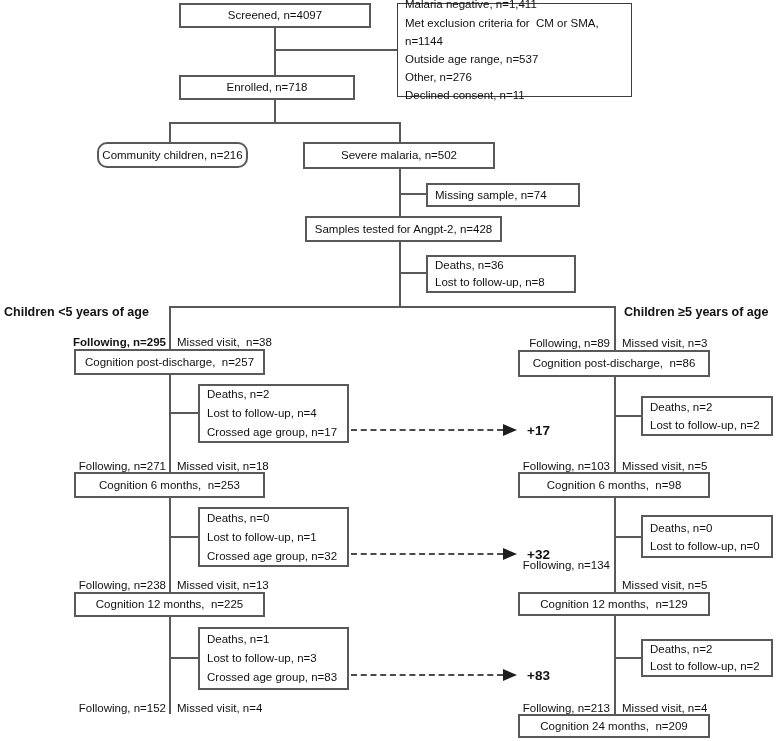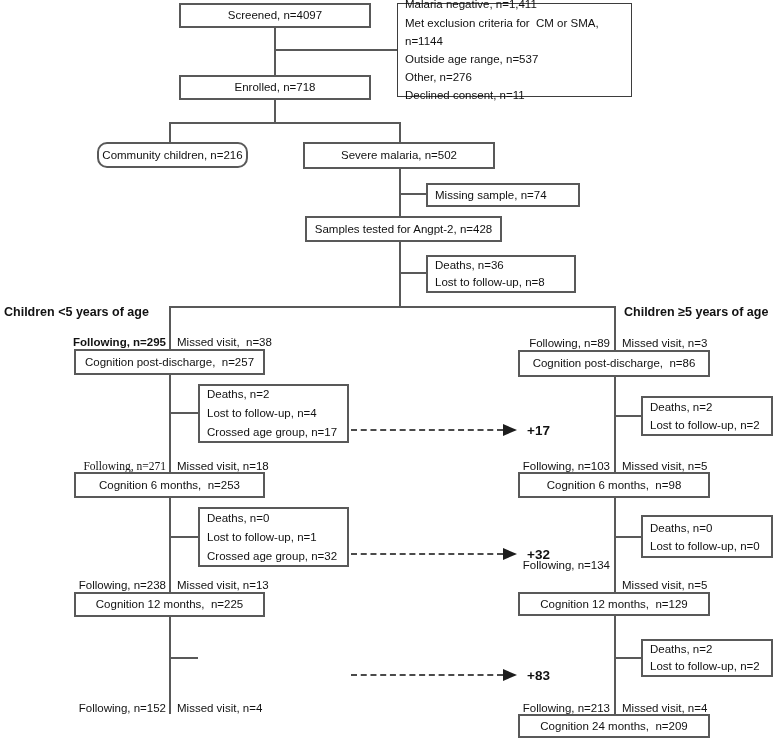--- a/index.html
+++ b/index.html
@@ -62,21 +62,21 @@
   </div>
 
   <div class="box ml excl" style="left:397px;top:3px;width:235px;height:94px;">
     <span class="ln">Malaria negative, n=1,411</span>
     <span class="ln">Met exclusion criteria for  CM or SMA, n=1144</span>
     <span class="ln">Outside age range, n=537</span>
     <span class="ln">Other, n=276</span>
     <span class="ln">Declined consent, n=11</span>
   </div>
 
-  <div class="box" style="left:179px;top:75px;width:192px;height:25px;">
+  <div class="box" style="left:179px;top:75px;width:176px;height:25px;">
     <span>Enrolled, n=718</span>
   </div>
 
   <div class="box" style="left:97px;top:142px;width:151px;height:26px;border-radius:10px;">
     <span>Community children, n=216</span>
   </div>
 
   <div class="box" style="left:303px;top:142px;width:192px;height:27px;">
     <span>Severe malaria, n=502</span>
   </div>
@@ -101,35 +101,40 @@
   <div class="lbl" style="left:177px;top:335px;width:170px;">Missed visit,  n=38</div>
   <div class="box" style="left:74px;top:349px;width:191px;height:26px;">
     <span>Cognition post-discharge,  n=257</span>
   </div>
   <div class="box ml" style="left:198px;top:384px;width:151px;height:59px;">
     <span class="ln">Deaths, n=2</span>
     <span class="ln">Lost to follow-up, n=4</span>
     <span class="ln">Crossed age group, n=17</span>
   </div>
 
-  <div class="lbl r" style="left:40px;top:459px;width:126px;font-family:Liberation Serif, serif;">Following, n=271</div>
+  <div class="lbl r" style="left:40px;top:459px;width:126px;">Following, n=271</div>
   <div class="lbl" style="left:177px;top:459px;width:170px;">Missed visit, n=18</div>
   <div class="box" style="left:74px;top:472px;width:191px;height:26px;">
     <span>Cognition 6 months,  n=253</span>
   </div>
   <div class="box ml" style="left:198px;top:507px;width:151px;height:60px;">
     <span class="ln">Deaths, n=0</span>
     <span class="ln">Lost to follow-up, n=1</span>
     <span class="ln">Crossed age group, n=32</span>
   </div>
 
   <div class="lbl r" style="left:40px;top:578px;width:126px;">Following, n=238</div>
   <div class="lbl" style="left:177px;top:578px;width:170px;">Missed visit, n=13</div>
   <div class="box" style="left:74px;top:592px;width:191px;height:25px;">
     <span>Cognition 12 months,  n=225</span>
+  </div>
+  <div class="box ml" style="left:198px;top:627px;width:151px;height:63px;">
+    <span class="ln">Deaths, n=1</span>
+    <span class="ln">Lost to follow-up, n=3</span>
+    <span class="ln">Crossed age group, n=83</span>
   </div>
 
   <div class="lbl r" style="left:40px;top:701px;width:126px;">Following, n=152</div>
   <div class="lbl" style="left:177px;top:701px;width:170px;">Missed visit, n=4</div>
 
   <div class="lbl r" style="left:484px;top:336px;width:126px;">Following, n=89</div>
   <div class="lbl" style="left:622px;top:336px;width:150px;">Missed visit, n=3</div>
   <div class="box" style="left:518px;top:350px;width:192px;height:27px;">
     <span>Cognition post-discharge,  n=86</span>
   </div>

